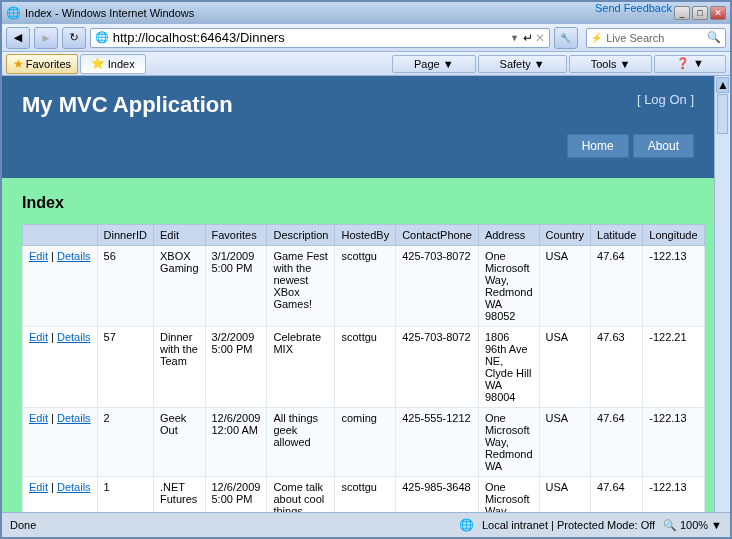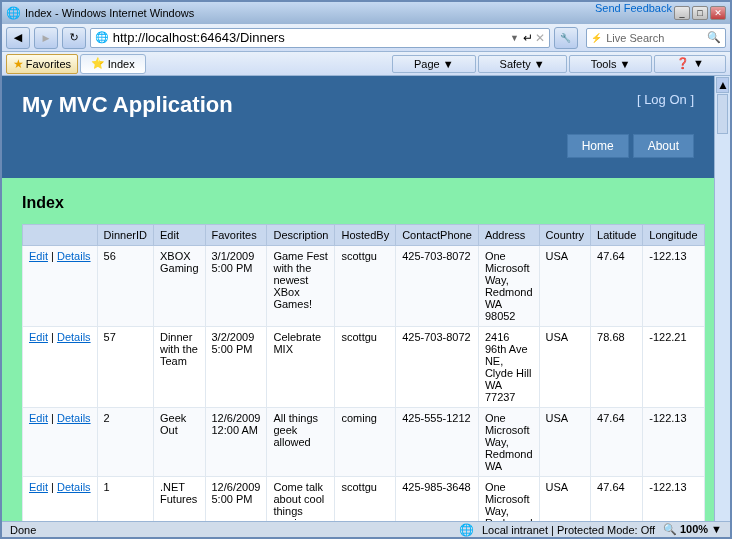--- a/index.html
+++ b/index.html
@@ -50,24 +50,24 @@
     table { width: 100%; border-collapse: collapse; font-size: 11px; }
     thead tr { background: #c8d8ee; }
     thead th { padding: 4px 6px; text-align: left; border: 1px solid #b0c4de; font-weight: normal; font-size: 11px; }
     tbody tr { border-bottom: 1px solid #e0e8f0; }
     tbody tr:nth-child(odd) { background: #f8fafd; }
     tbody tr:nth-child(even) { background: #fff; }
     tbody td { padding: 4px 6px; vertical-align: top; border: 1px solid #e0e8f0; font-size: 11px; }
     .link { color: #0066cc; text-decoration: underline; cursor: pointer; }
     .action-col { white-space: nowrap; }
 
-    .status-bar { background: #d0dcea; height: 16px; display: flex; align-items: center; padding: 0 8px; gap: 8px; border-top: 1px solid #9ab5d5; font-size: 11px; }
+    .status-bar { background: #d0dcea; height: 25px; display: flex; align-items: center; padding: 0 8px; gap: 8px; border-top: 1px solid #9ab5d5; font-size: 11px; }
     .status-left { flex: 1; }
     .status-right { display: flex; align-items: center; gap: 8px; }
-    .zoom-btn { display: flex; align-items: center; gap: 2px; cursor: pointer; font-weight: bold; }
+    .zoom-btn { display: flex; align-items: center; gap: 2px; cursor: pointer; }
   </style>
 </head>
 <body>
 
 <div class="browser-chrome">
 
   <div class="title-bar">
     <div class="title-bar-left">
       <span style="font-size:12px;">🌐</span>
       <span class="title-bar-text">Index - Windows Internet Windows</span>
@@ -169,23 +169,23 @@
                 <td>-122.13</td>
               </tr>
               <tr>
                 <td class="action-col"><a class="link">Edit</a> | <a class="link">Details</a></td>
                 <td>57</td>
                 <td>Dinner with the Team</td>
                 <td>3/2/2009 5:00 PM</td>
                 <td>Celebrate MIX</td>
                 <td>scottgu</td>
                 <td>425-703-8072</td>
-                <td>2416 96th Ave NE, Clyde Hill WA 77237</td>
-                <td>USA</td>
-                <td>78.68</td>
+                <td>1806 96th Ave NE, Clyde Hill WA 98004</td>
+                <td>USA</td>
+                <td>47.63</td>
                 <td>-122.21</td>
               </tr>
               <tr>
                 <td class="action-col"><a class="link">Edit</a> | <a class="link">Details</a></td>
                 <td>2</td>
                 <td>Geek Out</td>
                 <td>12/6/2009 12:00 AM</td>
                 <td>All things geek allowed</td>
                 <td>coming</td>
                 <td>425-555-1212</td>

